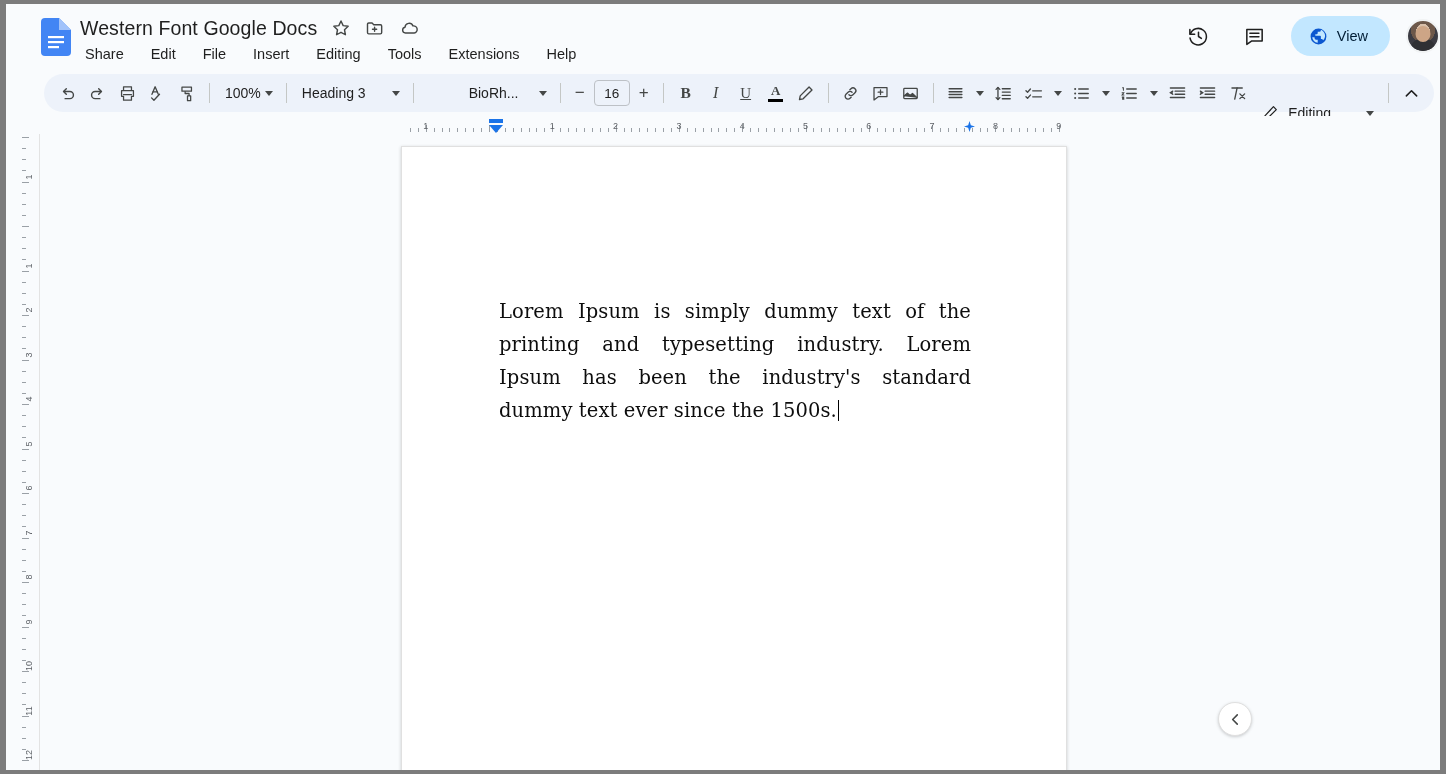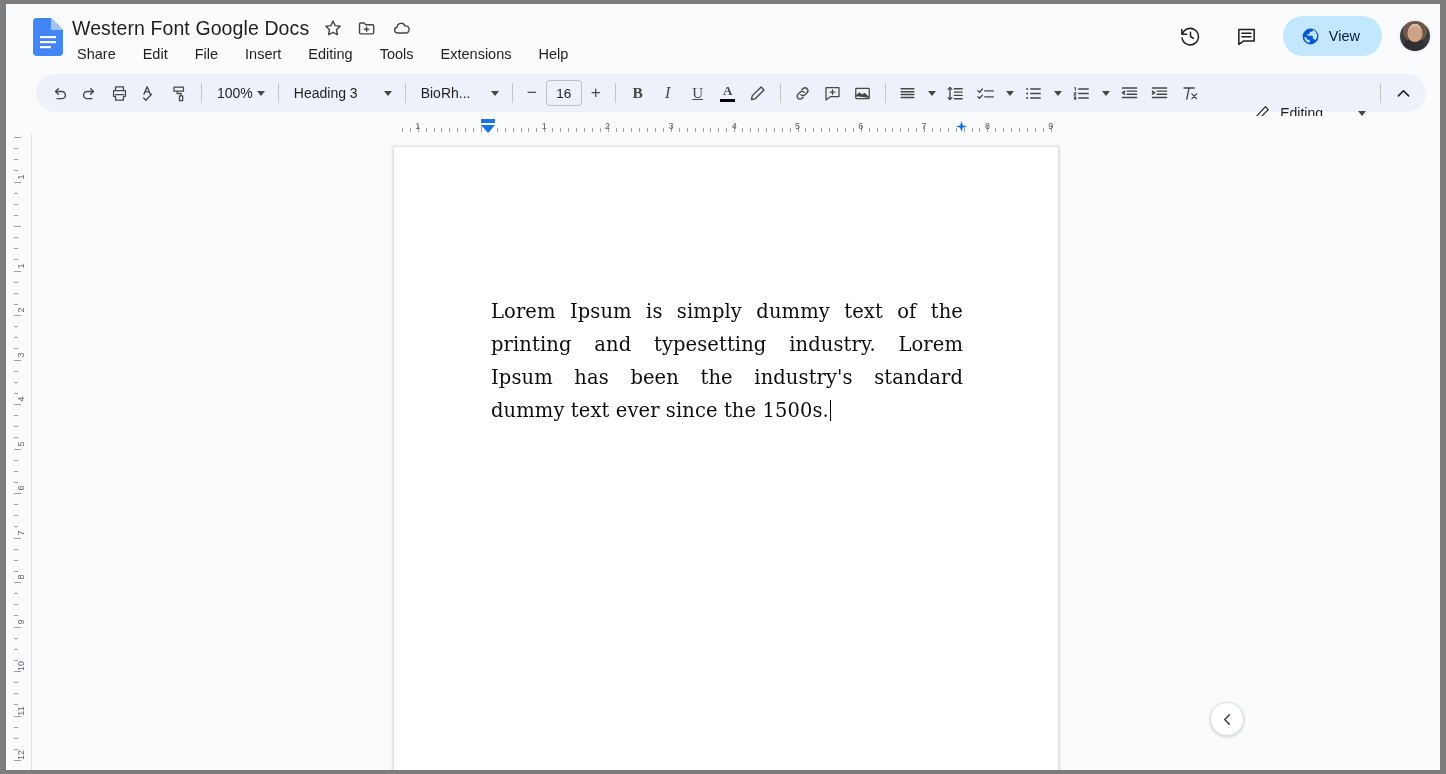--- a/index.html
+++ b/index.html
@@ -13,21 +13,21 @@
     position: relative;
     width: 1446px; height: 774px;
     background: #f9fbfd;
     border-left: 6px solid #7c7c7c;
     border-right: 6px solid #7c7c7c;
     border-top: 4px solid #7c7c7c;
     border-bottom: 4px solid #7c7c7c;
     overflow: hidden;
   }
   .inner {
-    position: absolute; left: 8px; top: 0;
+    position: absolute; left: 16px; top: 0;
     width: 1228px; height: 766px;
     background: #f9fbfd;
   }
 
   
   .header {
     position: absolute; left: 0; top: 0;
     width: 1434px; height: 64px;
     background: #f9fbfd;
     display: block;
@@ -111,21 +111,21 @@
     flex: 0 0 auto; gap: 4px;
   }
   .caret {
     width: 0; height: 0;
     border-left: 4.5px solid transparent;
     border-right: 4.5px solid transparent;
     border-top: 5px solid #444746;
   }
   .zoom-box { min-width: 56px; justify-content: space-between; padding: 0 6px 0 8px; }
   .style-box { min-width: 106px; justify-content: space-between; padding: 0 6px 0 8px; gap: 26px; }
-  .font-box  { min-width: 92px;  justify-content: space-between; padding: 0 6px 0 8px; }
+  .font-box  { min-width: 92px;  justify-content: space-between; padding: 0 6px 0 8px; margin-left: 40px; }
   .fontsize-wrap { display: flex; align-items: center; gap: 2px; flex: 0 0 auto; }
   .fs-input {
     width: 36px; height: 26px; border: 1px solid #bdc1c6; border-radius: 4px;
     background: #edf2fa; text-align: center; font-size: 13.5px; color: #1f1f1f;
     font-family: "Liberation Sans", sans-serif; outline: none;
   }
   .fs-pm {
     width: 24px; height: 26px; display: flex; align-items: center; justify-content: center;
     color: #444746; font-size: 17px; cursor: pointer; border-radius: 4px;
   }

